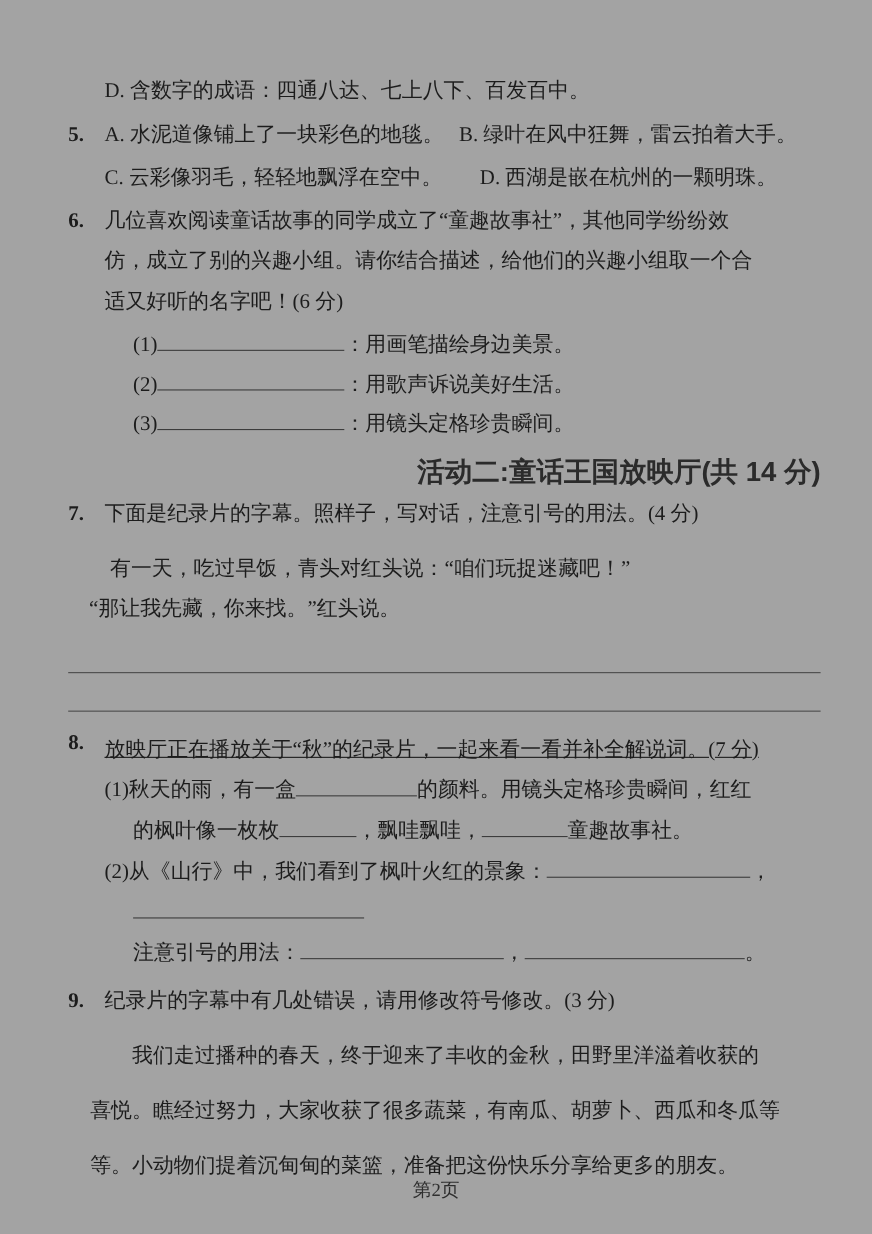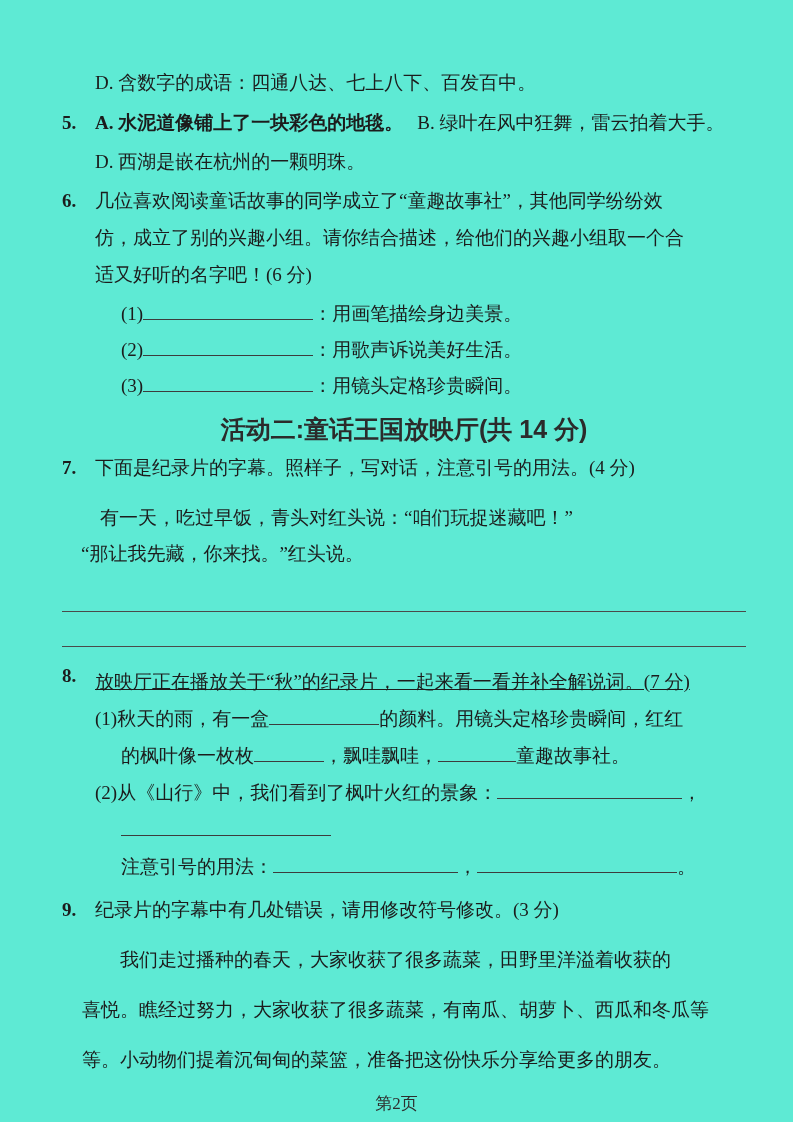--- a/index.html
+++ b/index.html
@@ -5,37 +5,37 @@
   * { box-sizing: border-box; margin: 0; padding: 0; }
   html, body { width: 793px; height: 1122px; }
   body {
     background: #ffffff;
     color: #1c1c1c;
     font-family: "Liberation Serif", "DejaVu Serif", serif;
     font-size: 19px;
     position: relative;
     overflow: hidden;
   }
-  .page { position: absolute; inset: 0; background: #5eead4; }
+  .page { position: absolute; inset: 0; background: #a3a3a3; }
   .content { position: absolute; left: 62px; top: 70px; width: 684px; }
 
   .line { line-height: 26px; margin-bottom: 13px; }
   .opt-d-line { padding-left: 33px; margin-bottom: 14px; line-height: 26px; }
 
   .q { display: flex; align-items: flex-start; }
   .qnum {
     flex: 0 0 33px;
     font-weight: bold;
     line-height: 26px;
   }
   .qbody { flex: 1; }
 
   .optrow { display: flex; }
   .optrow .optpair { white-space: nowrap; }
-  .optrow .gap-sm { margin-right: 14px; font-weight: bold; }
+  .optrow .gap-sm { margin-right: 14px; }
   .optrow .gap-lg { margin-right: 34px; }
 
   .q6-line { line-height: 26px; margin-bottom: 11px; }
   .q6-item { line-height: 30px; margin-bottom: 6px; padding-left: 26px; }
 
   .blank {
     display: inline-block;
     border-bottom: 1.2px solid #3c3c3c;
     height: 17px;
     vertical-align: baseline;
@@ -43,21 +43,21 @@
   .w170 { width: 170px; }
   .w110 { width: 110px; }
   .w70  { width: 70px; }
   .w78  { width: 78px; }
   .w185 { width: 185px; }
   .w210 { width: 210px; }
   .w200 { width: 200px; }
 
   .section-title {
     margin-top: 4px;
-    text-align: center;
+    text-align: right;
     font-family: "Liberation Sans", "DejaVu Sans", sans-serif;
     font-weight: 700;
     font-size: 25px;
     line-height: 36px;
     color: #2b2b2b;
   }
 
   .q7-wrap { margin-top: 8px; }
   .dialog1 { line-height: 36px; margin-top: 6px; padding-left: 38px; }
   .dialog2 { line-height: 36px; padding-left: 19px; }
@@ -70,21 +70,21 @@
   .sub .sline { line-height: 37px; }
   .sub .outdent { margin-left: -26px; }
 
   .q9-wrap { margin-top: 12px; }
   .passage { margin-top: 12px; padding-left: 20px; padding-right: 2px; }
   .passage .pline { line-height: 50px; }
   .passage .pline.first { text-indent: 2em; }
 
   .footer {
     position: absolute;
-    top: 1092px;
+    top: 1070px;
     left: 0;
     width: 793px;
     text-align: center;
     font-size: 17px;
     color: #2e2e2e;
   }
 </style>
 </head>
 <body>
 
@@ -94,20 +94,21 @@
     <div class="opt-d-line">D. 含数字的成语：四通八达、七上八下、百发百中。</div>
 
     <div class="q">
       <span class="qnum">5.</span>
       <div class="qbody">
         <div class="line optrow">
           <span class="optpair gap-sm"><span>A.</span><span> 水泥道像铺上了一块彩色的地毯。</span></span>
           <span class="optpair"><span>B.</span><span> 绿叶在风中狂舞，雷云拍着大手。</span></span>
         </div>
         <div class="line optrow">
+          <span class="optpair gap-lg"><span>C.</span><span> 云彩像羽毛，轻轻地飘浮在空中。</span></span>
           <span class="optpair"><span>D.</span><span> 西湖是嵌在杭州的一颗明珠。</span></span>
         </div>
       </div>
     </div>
 
     <div class="q">
       <span class="qnum">6.</span>
       <div class="qbody">
         <div class="q6-line">几位喜欢阅读童话故事的同学成立了“童趣故事社”，其他同学纷纷效</div>
         <div class="q6-line">仿，成立了别的兴趣小组。请你结合描述，给他们的兴趣小组取一个合</div>
@@ -165,21 +166,21 @@
       </div>
     </div>
 
     <div class="q q9-wrap">
       <span class="qnum">9.</span>
       <div class="qbody">
         <div style="line-height:26px;">纪录片的字幕中有几处错误，请用修改符号修改。(3 分)</div>
       </div>
     </div>
     <div class="passage">
-      <div class="pline first">我们走过播种的春天，大家收获了很多蔬菜，田野里洋溢着收获的</div>
+      <div class="pline first">我们走过播种的春天，终于迎来了丰收的金秋，田野里洋溢着收获的</div>
       <div class="pline">喜悦。瞧经过努力，大家收获了很多蔬菜，有南瓜、胡萝卜、西瓜和冬瓜等</div>
       <div class="pline">等。小动物们提着沉甸甸的菜篮，准备把这份快乐分享给更多的朋友。</div>
     </div>
 
   </div>
 
   <div class="footer">第2页</div>
 </div>
 
 </body></html>

